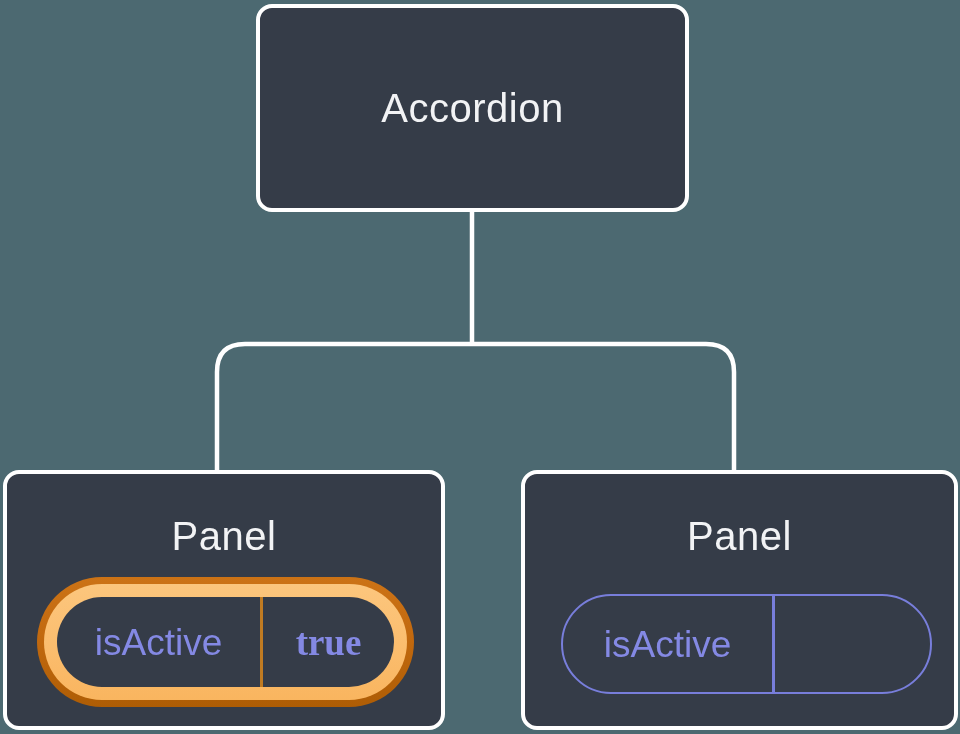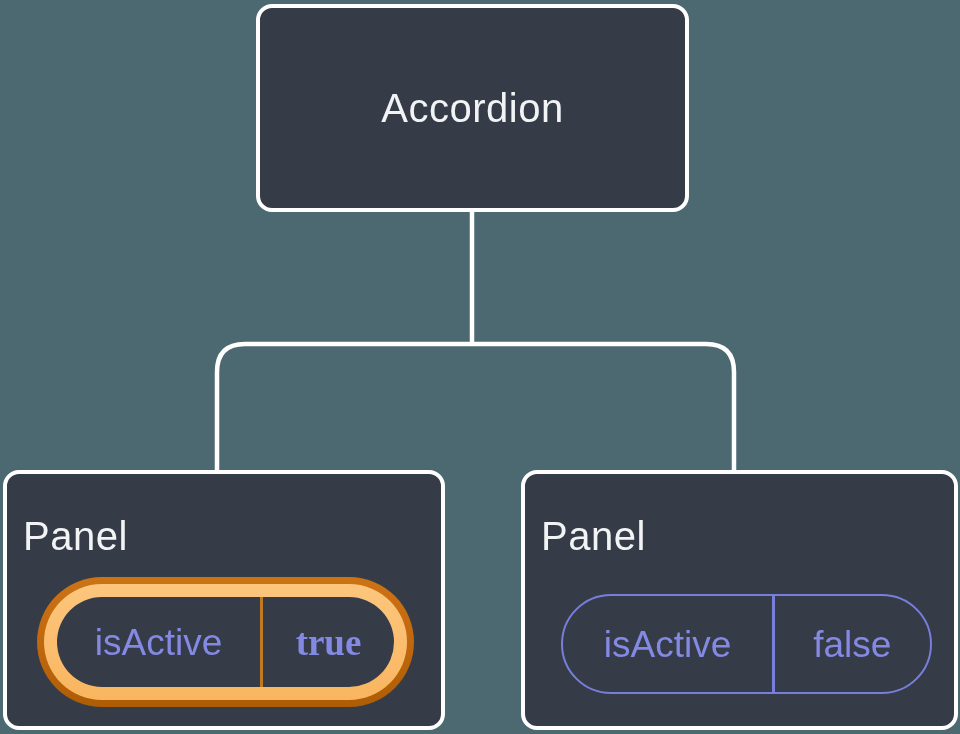--- a/index.html
+++ b/index.html
@@ -17,21 +17,21 @@
     border-radius:16px;
   }
   .node-accordion{left:256px;top:4px;width:433px;height:208px;
     display:flex;align-items:center;justify-content:center;}
   .node-panel-left{left:3px;top:470px;width:442px;height:260px;}
   .node-panel-right{left:521px;top:470px;width:437px;height:260px;}
   .node-title{
     color:var(--title-text,#F2F3F5);
     font-size:40px;font-weight:500;line-height:44px;letter-spacing:.5px;
   }
-  .panel-title{position:absolute;left:16px;top:40px;width:100%;}
+  .panel-title{position:absolute;left:0;top:40px;width:100%;text-align:center;}
   
   .pill-hl-outer{
     position:absolute;left:30px;top:103px;width:377px;height:130px;
     box-sizing:border-box;border-radius:65px;padding:7px;
     background:linear-gradient(180deg,#CC7316,var(--highlight-ring-outer,#C2690F) 45%,#AE5D05);
   }
   .pill-hl-mid{
     box-sizing:border-box;width:100%;height:100%;border-radius:58px;padding:13px;
     background:linear-gradient(180deg,#FCC67D,var(--highlight-ring-inner,#FBBD6E) 55%,#F9B55F);
   }
@@ -82,17 +82,16 @@
       </div>
     </div>
 
   </div>
 
   <div class="node node-panel-right">
     <div class="node-title panel-title">Panel</div>
     <div class="pill-plain">
       <div class="cell cell-key">isActive</div>
       <div class="divider"></div>
-      <div class="cell cell-val">false</div>
     </div>
   </div>
 
 </div>
 
 </body></html>

